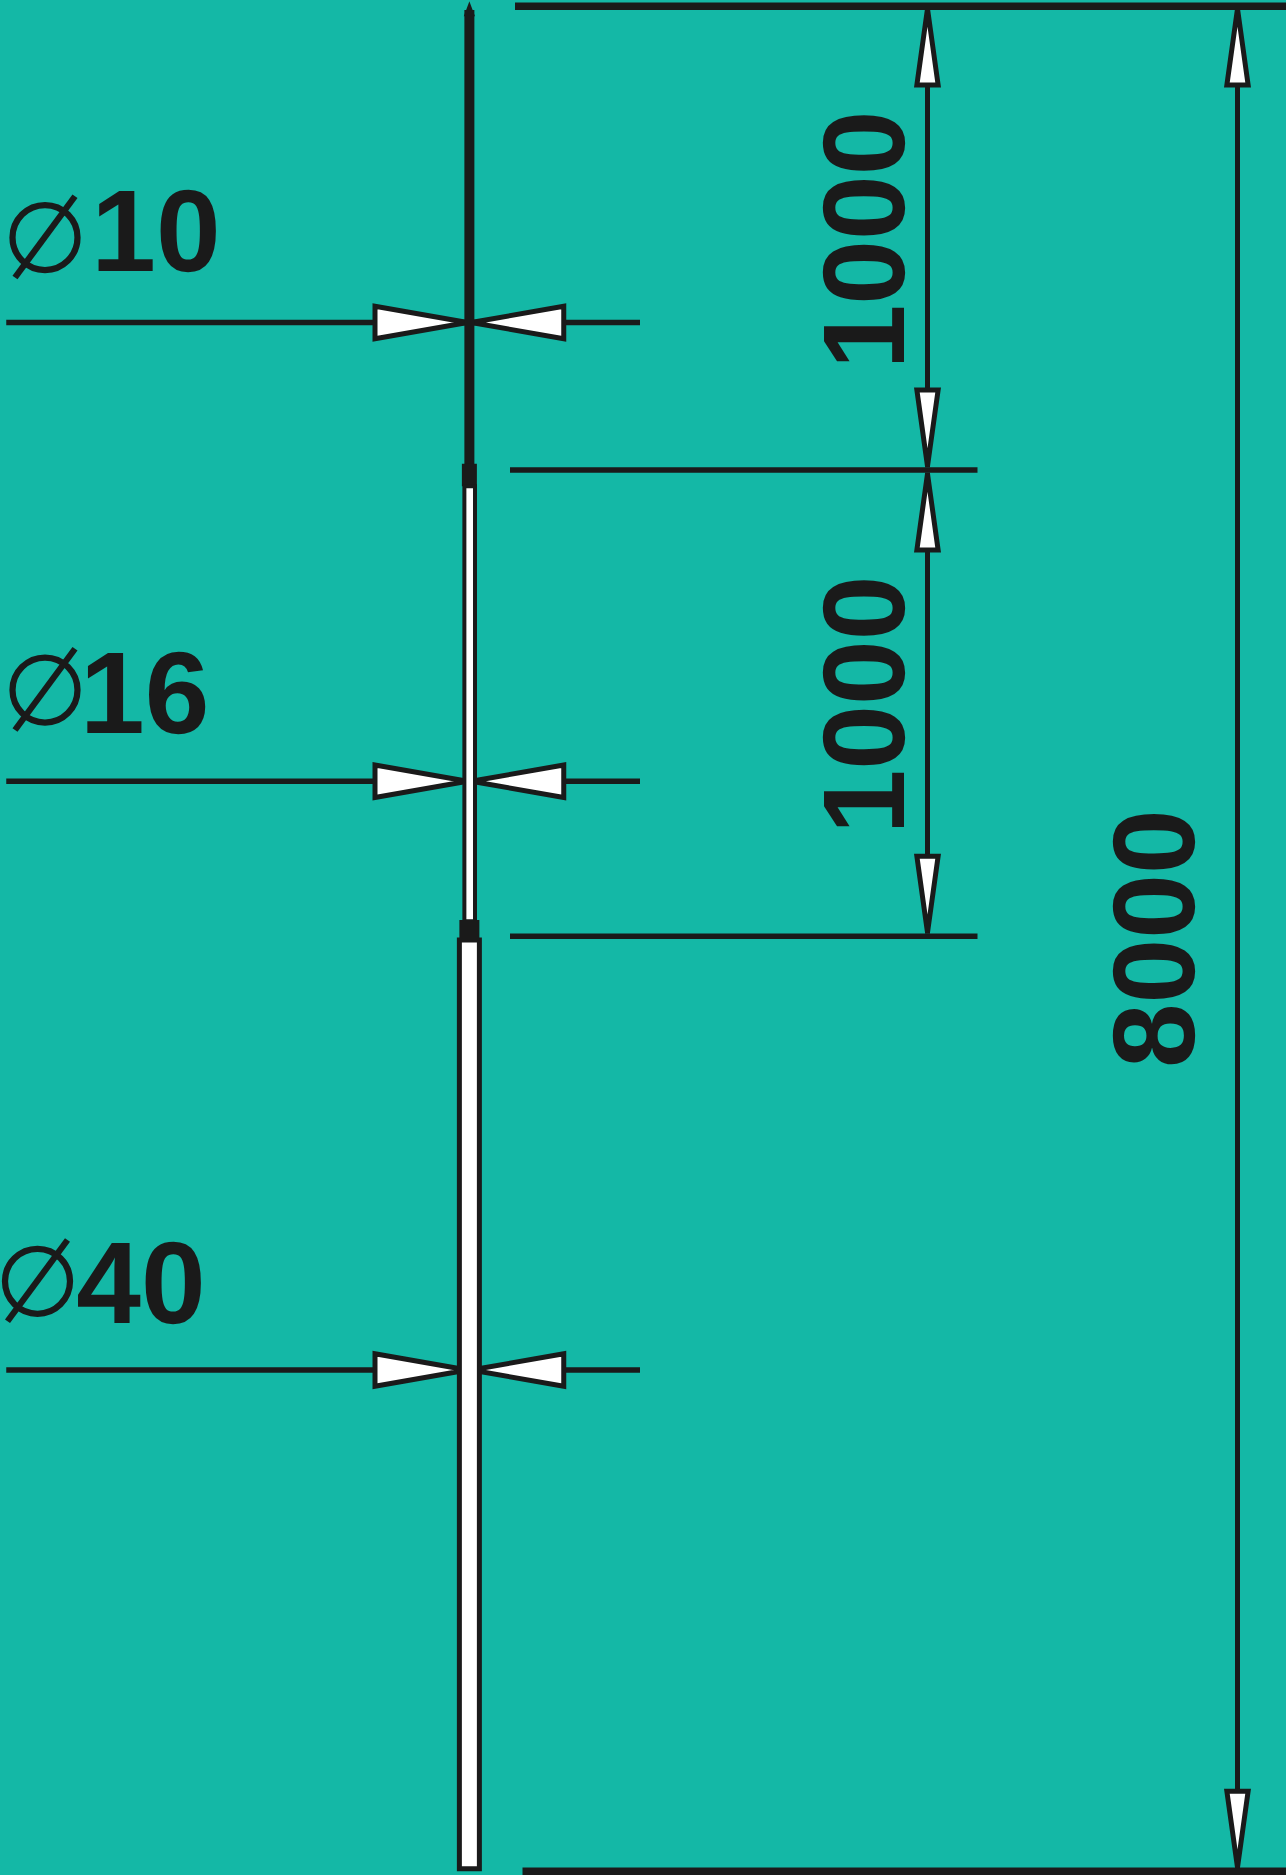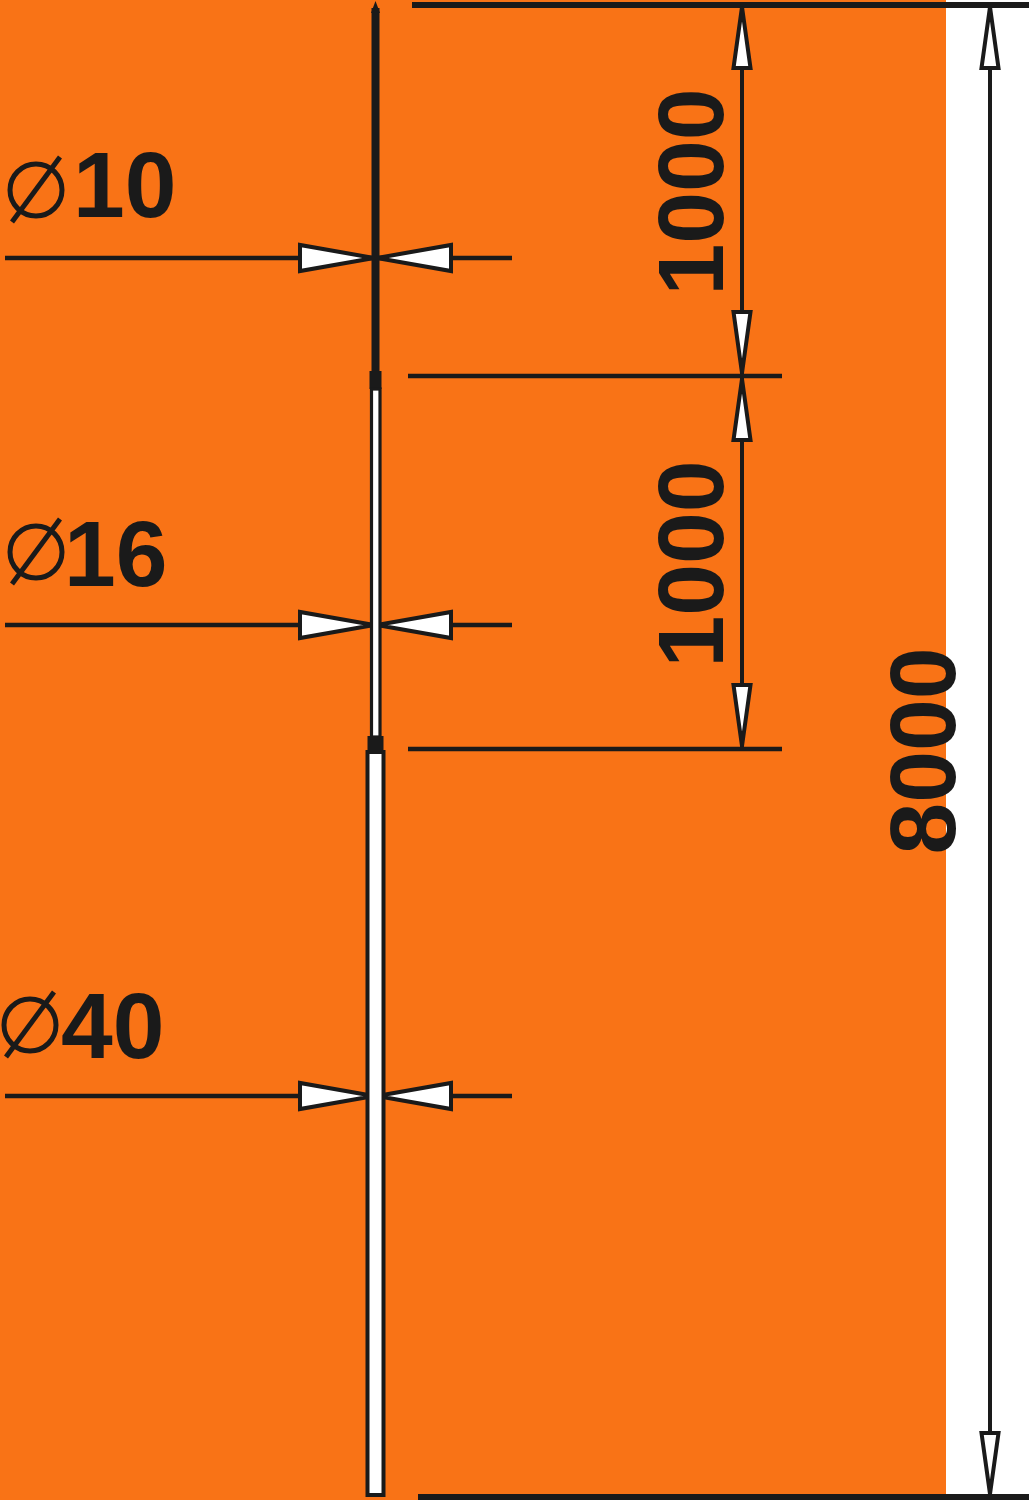--- a/index.html
+++ b/index.html
@@ -5,23 +5,23 @@
   html, body {
     margin: 0;
     padding: 0;
     background: #ffffff;
     width: 1029px;
     height: 1500px;
     overflow: hidden;
   }
   .drawing-stage {
     position: relative;
-    width: 946px;
+    width: 1029px;
     height: 1500px;
-    background: #f97316;
+    background: #14b8a6;
   }
   svg text {
     font-family: "Liberation Sans", "DejaVu Sans", sans-serif;
     font-weight: bold;
     font-size: 93px;
     fill: #1a1a1a;
   }
   .ink-line   { stroke: #1a1a1a; fill: none; }
   .ink-fill   { fill: #1a1a1a; stroke: none; }
   .hollow     { fill: #ffffff; stroke: #1a1a1a; stroke-width: 4; stroke-linejoin: miter; }

